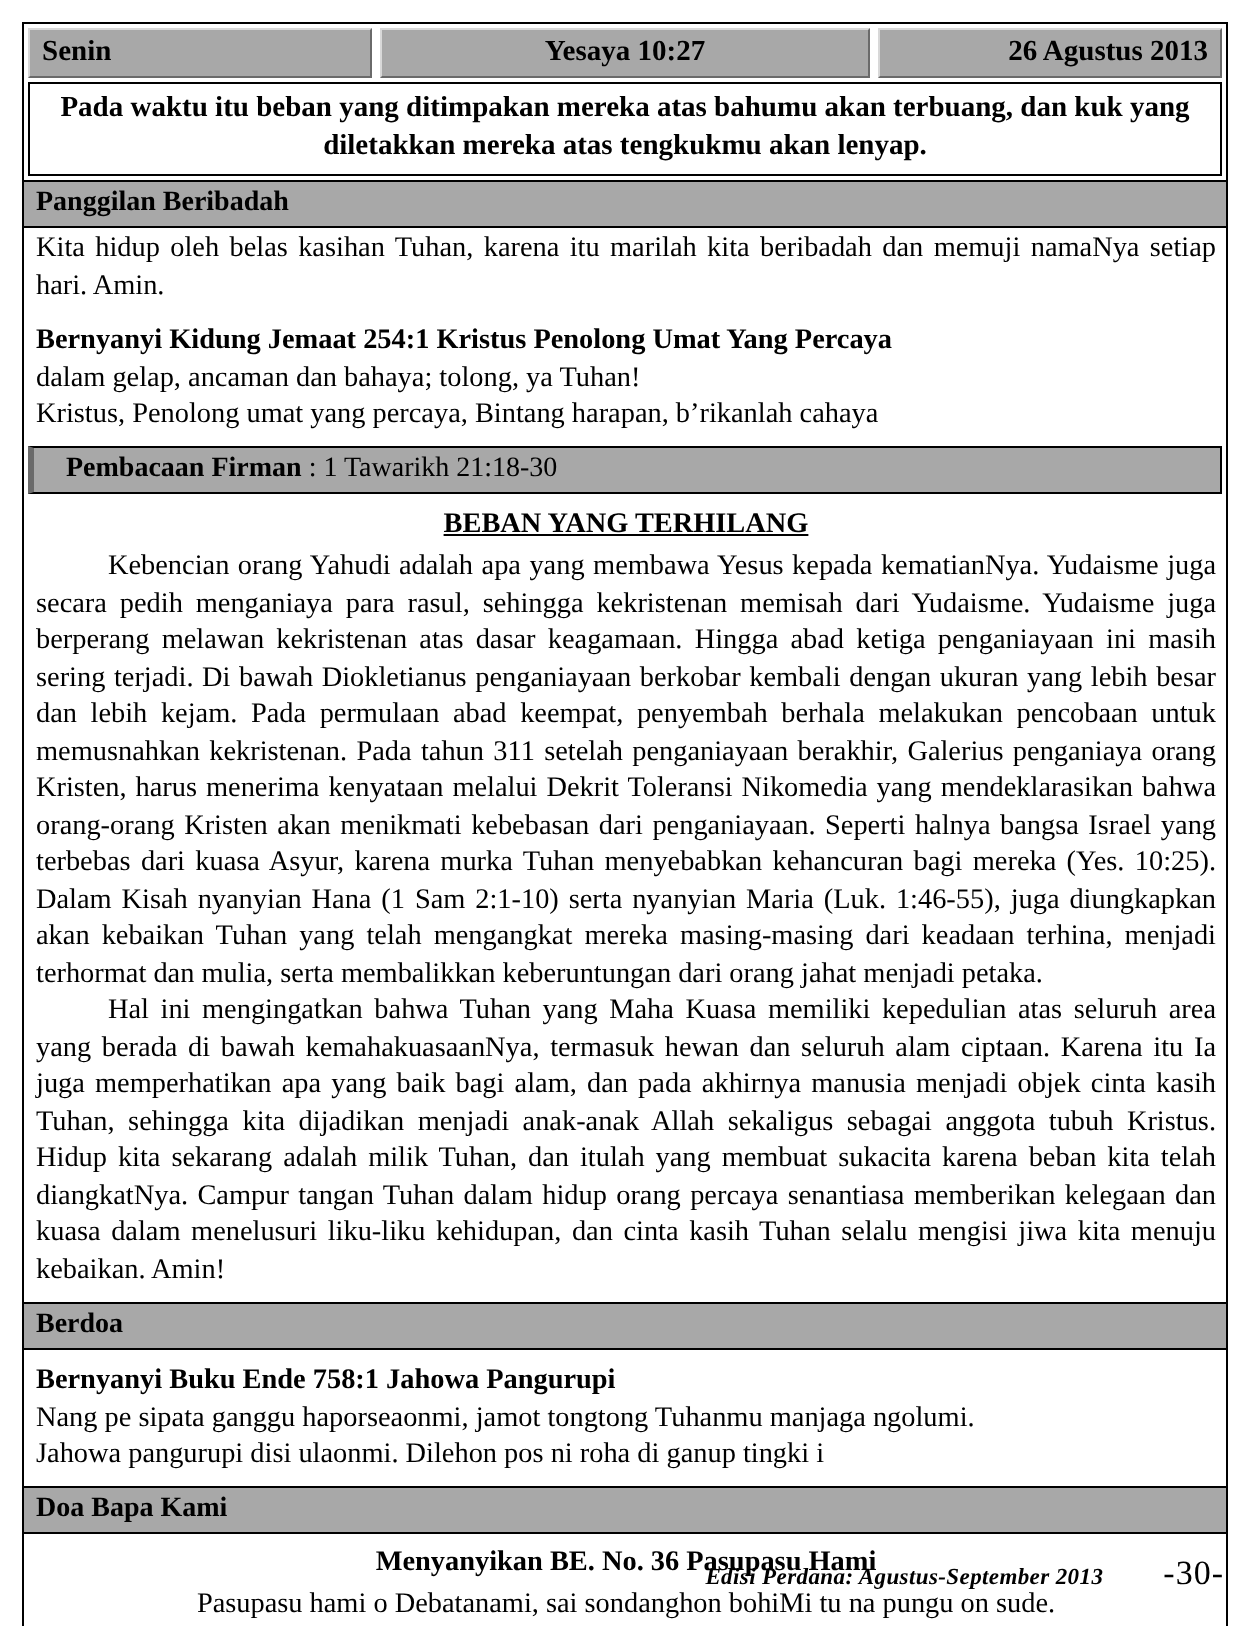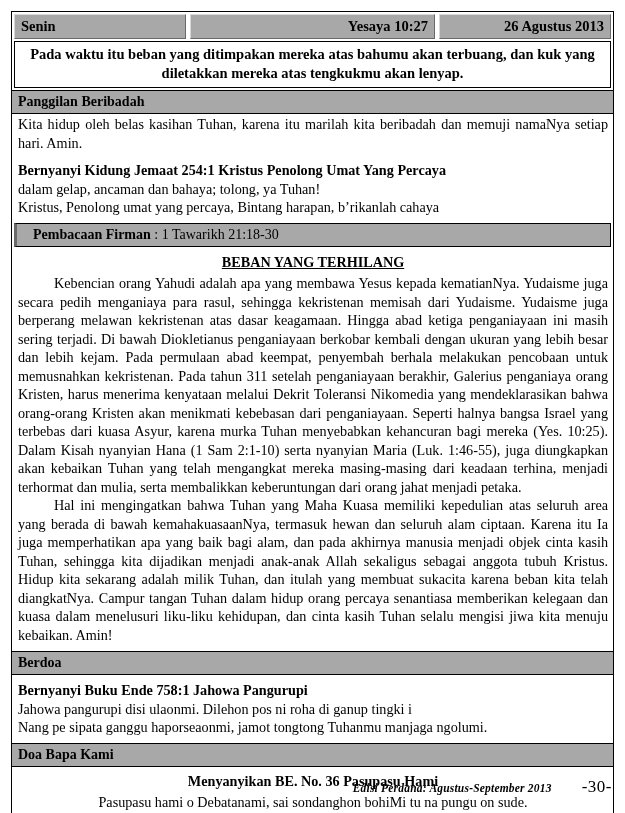--- a/index.html
+++ b/index.html
@@ -48,21 +48,21 @@
     border-bottom: 1px solid #6a6a6a;
     box-sizing: border-box;
     font-weight: bold;
     font-size: 14.5px;
     line-height: 20px;
     padding: 1px 6px 2px 6px;
     white-space: nowrap;
     overflow: hidden;
   }
   .hdr-left   { flex: 0 0 172px; text-align: left; }
-  .hdr-mid    { flex: 1 1 auto;  text-align: right; }
+  .hdr-mid    { flex: 1 1 auto;  text-align: center; }
   .hdr-right  { flex: 0 0 172px; text-align: right; }
 
   
   .verse-box {
     margin: 1px 2px 2px 2px;
     border: 1px solid #000000;
     box-sizing: border-box;
     text-align: center;
     font-weight: bold;
     font-size: 14.5px;
@@ -204,22 +204,22 @@
       <p class="para">Kebencian orang Yahudi adalah apa yang membawa Yesus kepada kematianNya. Yudaisme juga secara pedih menganiaya para rasul, sehingga kekristenan memisah dari Yudaisme. Yudaisme juga berperang melawan kekristenan atas dasar keagamaan. Hingga abad ketiga penganiayaan ini masih sering terjadi. Di bawah Diokletianus penganiayaan berkobar kembali dengan ukuran yang lebih besar dan lebih kejam. Pada permulaan abad keempat, penyembah berhala melakukan pencobaan untuk memusnahkan kekristenan. Pada tahun 311 setelah penganiayaan berakhir, Galerius penganiaya orang Kristen, harus menerima kenyataan melalui Dekrit Toleransi Nikomedia yang mendeklarasikan bahwa orang-orang Kristen akan menikmati kebebasan dari penganiayaan. Seperti halnya bangsa Israel yang terbebas dari kuasa Asyur, karena murka Tuhan menyebabkan kehancuran bagi mereka (Yes. 10:25). Dalam Kisah nyanyian Hana (1 Sam 2:1-10) serta nyanyian Maria (Luk. 1:46-55), juga diungkapkan akan kebaikan Tuhan yang telah mengangkat mereka masing-masing dari keadaan terhina, menjadi terhormat dan mulia, serta membalikkan keberuntungan dari orang jahat menjadi petaka.</p>
       <p class="para">Hal ini mengingatkan bahwa Tuhan yang Maha Kuasa memiliki kepedulian atas seluruh area yang berada di bawah kemahakuasaanNya, termasuk hewan dan seluruh alam ciptaan. Karena itu Ia juga memperhatikan apa yang baik bagi alam, dan pada akhirnya manusia menjadi objek cinta kasih Tuhan, sehingga kita dijadikan menjadi anak-anak Allah sekaligus sebagai anggota tubuh Kristus. Hidup kita sekarang adalah milik Tuhan, dan itulah yang membuat sukacita karena beban kita telah diangkatNya. Campur tangan Tuhan dalam hidup orang percaya senantiasa memberikan kelegaan dan kuasa dalam menelusuri liku-liku kehidupan, dan cinta kasih Tuhan selalu mengisi jiwa kita menuju kebaikan. Amin!</p>
       <div class="spacer-xs"></div>
     </div>
 
     <div class="bar">Berdoa</div>
 
     <div class="block">
       <div class="spacer-xs"></div>
       <div class="song-title">Bernyanyi Buku Ende 758:1  Jahowa Pangurupi</div>
+      <div class="song-line">Nang pe sipata ganggu haporseaonmi, jamot tongtong Tuhanmu manjaga ngolumi.</div>
       <div class="song-line">Jahowa pangurupi disi ulaonmi. Dilehon pos ni roha di ganup tingki i</div>
-      <div class="song-line">Nang pe sipata ganggu haporseaonmi, jamot tongtong Tuhanmu manjaga ngolumi.</div>
       <div class="spacer-xs"></div>
     </div>
 
     <div class="bar">Doa Bapa Kami</div>
 
     <div class="block">
       <div class="center-bold">Menyanyikan BE. No. 36  Pasupasu Hami</div>
       <div class="center-norm">Pasupasu hami o Debatanami, sai sondanghon bohiMi tu na pungu on sude.</div>
     </div>
 

